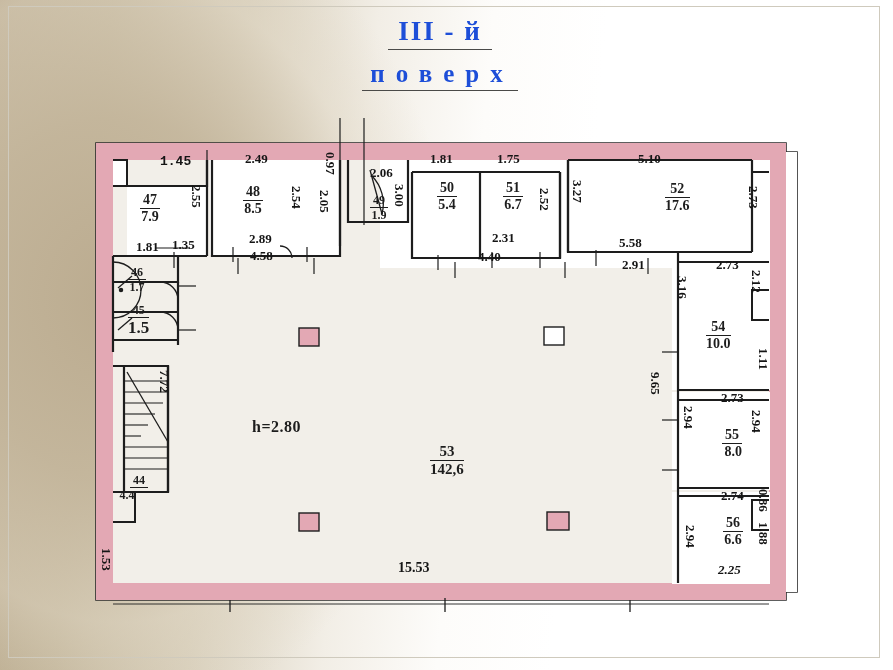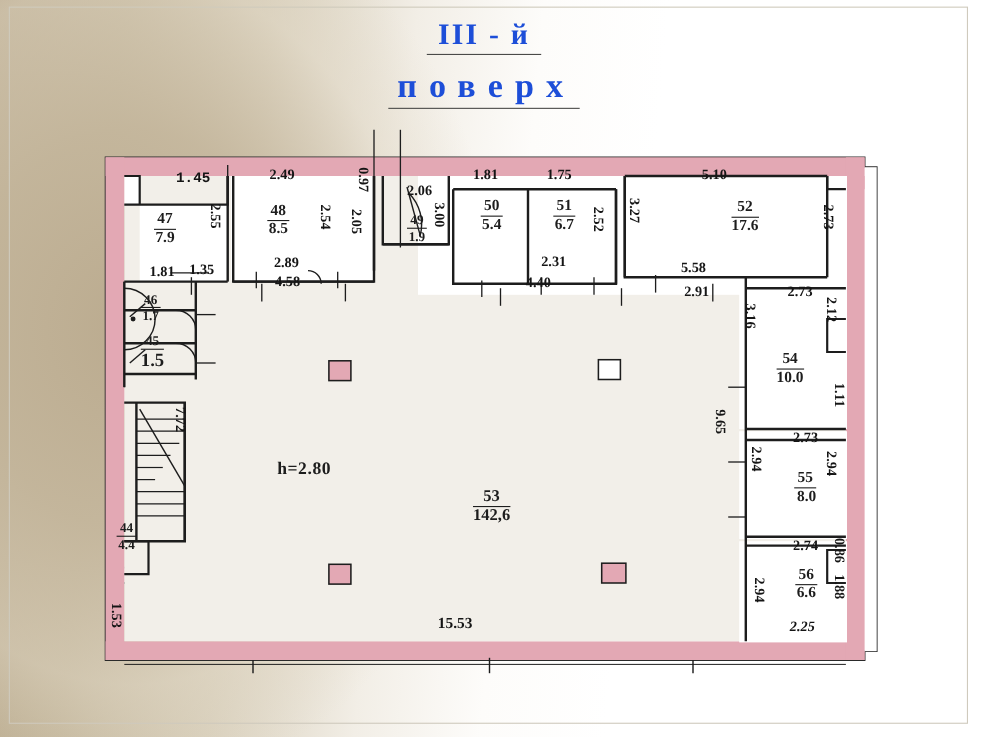--- a/index.html
+++ b/index.html
@@ -20,21 +20,21 @@
     border:1px solid #cfcabd;box-sizing:border-box;
   }
   #plan{position:absolute;left:0;top:0;width:893px;height:670px;}
   .ttl{
     position:absolute;text-align:center;
     color:#1d4ed8;font-family:"Liberation Serif", serif;
     letter-spacing:2px;
   }
   #t1{left:330px;top:16px;width:220px;font-size:27px;font-weight:700;}
   #t1 .u{border-bottom:1.6px solid #4a4a48;padding:0 10px 3px 10px;}
-  #t2{left:300px;top:60px;width:280px;font-size:31px;font-weight:700;letter-spacing:11px;}
+  #t2{left:300px;top:60px;width:280px;font-size:25px;font-weight:700;letter-spacing:11px;}
   #t2 .u{border-bottom:1.6px solid #4a4a48;padding:0 4px 3px 8px;}
   .ovr{position:absolute;top:0;left:0;width:893px;height:670px;pointer-events:none;}
   .lbl{
     position:absolute;color:#1d1d1d;font-family:"Liberation Serif", serif;
     font-weight:700;white-space:nowrap;line-height:1;
   }
   .rm{text-align:center;}
   .rm .n{display:block;font-size:14px;border-bottom:1.4px solid #1d1d1d;padding:0 3px 1px 3px;}
   .rm .a{display:block;font-size:14px;padding-top:1px;}
   .dim{font-size:13px;color:#151515;}
@@ -235,21 +235,21 @@
     <span class="n" style="font-size:12px;">46</span>
     <span class="a" style="font-size:12px;">1.7</span>
   </div>
 
   <div class="lbl rm" style="left:128px;top:304px;font-size:12px;">
     <span class="n" style="font-size:12px;">45</span>
     <span class="a" style="font-size:17px;">1.5</span>
   </div>
 
   <div class="lbl rm" style="left:106px;top:474px;font-size:12px;">
-    <span class="n" style="font-size:12px;">44</span>
+    <span class="n" style="font-size:12px;margin-left:24px;">44</span>
     <span class="a" style="font-size:12px;">4.4</span>
   </div>
 
   <div class="lbl rm" style="left:370px;top:194px;font-size:12px;">
     <span class="n" style="font-size:12px;">49</span>
     <span class="a" style="font-size:12px;">1.9</span>
   </div>
 
   <div class="lbl rm" style="left:437px;top:181px;">
     <span class="n">50</span>

